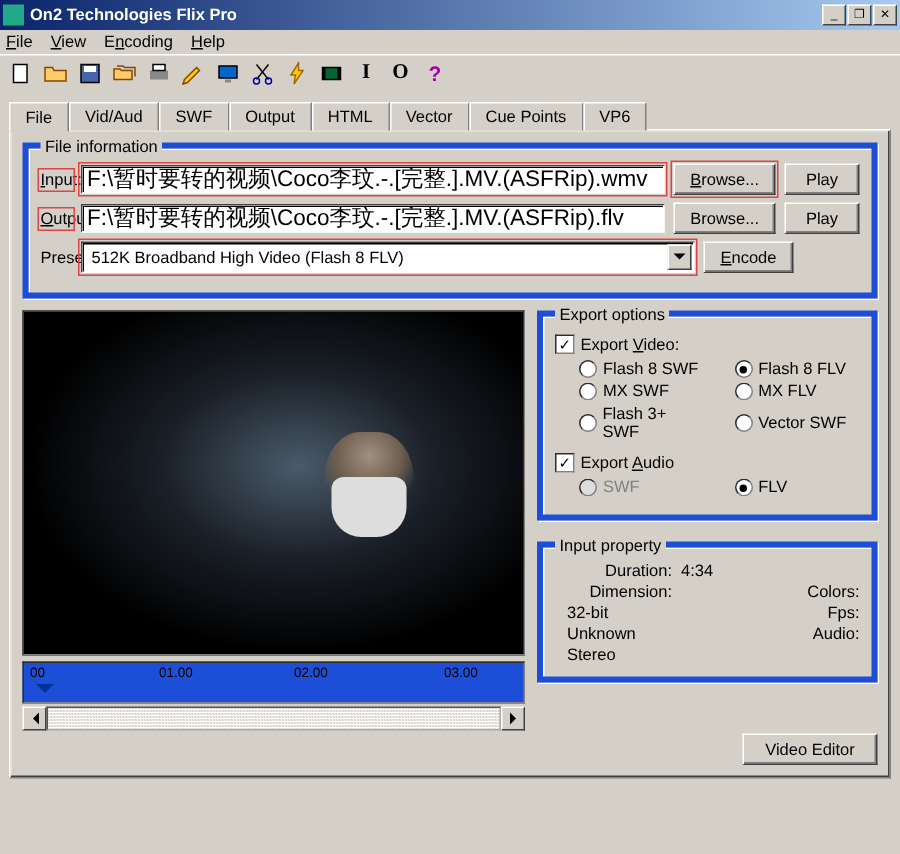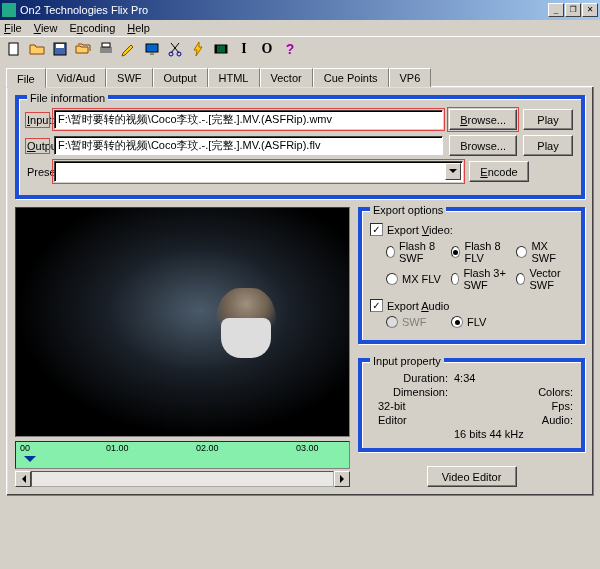--- a/index.html
+++ b/index.html
@@ -1,70 +1,70 @@
 <!DOCTYPE html>
 <html><head>
 <meta charset="utf-8">
 <style>
 * { box-sizing: border-box; margin: 0; padding: 0; font-family: Tahoma, sans-serif; font-size: 11px; }
 body { background: #d4d0c8; width: 600px; height: 569px; overflow: hidden; }
 .titlebar { background: linear-gradient(to right, #0a246a, #a6caf0); color: #fff; height: 20px; display: flex; align-items: center; padding: 0 2px; }
 .titlebar-icon { width: 14px; height: 14px; background: #2a8; margin-right: 4px; display: inline-block; }
-.titlebar-text { flex: 1; font-weight: normal; }
+.titlebar-text { flex: 1; font-weight: bold; }
 .titlebar-buttons { display: flex; gap: 1px; }
 .titlebar-btn { width: 16px; height: 14px; background: #d4d0c8; border: 1px solid #fff; border-right-color: #404040; border-bottom-color: #404040; font-family: Marlett, Arial; font-size: 8px; text-align: center; line-height: 12px; cursor: pointer; color: #000; }
 .menubar { background: #d4d0c8; padding: 2px 4px; display: flex; gap: 12px; }
 .menu-item { cursor: pointer; }
 .menu-item u { text-decoration: underline; }
 .toolbar { background: #d4d0c8; padding: 2px 4px; display: flex; gap: 3px; align-items: center; border-top: 1px solid #fff; }
 .tool-btn { width: 20px; height: 20px; display: flex; align-items: center; justify-content: center; cursor: pointer; }
 .tool-btn svg { width: 16px; height: 16px; }
 .main { padding: 6px; }
 .tabs { display: flex; position: relative; top: 1px; z-index: 1; }
 .tab { padding: 3px 10px 2px; background: #d4d0c8; border: 1px solid #808080; border-bottom: none; border-top: 1px solid #fff; border-left: 1px solid #fff; margin-right: 0px; cursor: pointer; font-size: 11px; }
 .tab.active { background: #d4d0c8; border-bottom: 1px solid #d4d0c8; margin-bottom: -1px; padding-top: 4px; }
 .tabcontent { border: 1px solid #808080; border-top: 1px solid #fff; border-left: 1px solid #fff; padding: 8px; background: #d4d0c8; box-shadow: inset -1px -1px 0 #404040, inset 1px 1px 0 #dfdfdf; }
 .groupbox { border: 4px solid #1d4ed8; border-radius: 0; padding: 10px 8px 8px; margin-bottom: 8px; position: relative; box-shadow: inset 1px 1px 0 #fff, 1px 1px 0 #fff; }
 .groupbox-title { position: absolute; top: -7px; left: 8px; background: #d4d0c8; padding: 0 3px; }
 .row { display: flex; align-items: center; gap: 6px; margin-bottom: 5px; }
 .form-label { width: 21px; text-align: left; }
 .form-label u { text-decoration: underline; }
-.text-input { flex: 1; height: 19px; border: 1px solid #808080; border-top-color: #404040; border-left-color: #404040; border-right-color:#fff;border-bottom-color:#fff; box-shadow: inset 1px 1px 0 #000; padding: 1px 3px; background: #fff; font-size: 11px; }
+.text-input { flex: 1; height: 19px; border: 1px solid #808080; border-top-color: #404040; border-left-color: #404040; border-right-color:#fff;border-bottom-color:#fff; box-shadow: inset 1px 1px 0 #000; padding: 1px 3px; background: #fff; font-size: 15px; }
 .btn { height: 21px; padding: 0 10px; background: #d4d0c8; border: 1px solid #404040; border-top-color: #fff; border-left-color: #fff; box-shadow: inset -1px -1px 0 #808080; cursor: pointer; font-size: 11px; min-width: 50px; }
 .btn u { text-decoration: underline; }
 .dropdown { flex: 1; height: 21px; background: #fff; border: 1px solid #808080; border-top-color: #404040; border-left-color: #404040; border-right-color:#fff;border-bottom-color:#fff; box-shadow: inset 1px 1px 0 #000; display: flex; align-items: center; padding-left: 6px; position: relative; }
 .dropdown-arrow { width: 16px; height: 17px; background: #d4d0c8; border: 1px solid #fff; border-right-color: #404040; border-bottom-color: #404040; position: absolute; right: 1px; top: 1px; display: flex; align-items: center; justify-content: center; }
 .dropdown-arrow::after { content: ''; border: 4px solid transparent; border-top-color: #000; margin-top: 3px; }
 .redbox { outline: 1px solid #d44; outline-offset: 1px; }
 .bottom-row { display: flex; gap: 8px; }
 .preview { width: 335px; height: 230px; background: #000; border: 1px solid #808080; border-top-color: #404040; border-left-color: #404040; position: relative; overflow: hidden; }
 .preview-img { width: 100%; height: 100%; background: radial-gradient(ellipse at 55% 45%, #4a5a6a 0%, #1a2028 35%, #000 70%); position: relative; }
 .person { position: absolute; right: 22%; top: 35%; width: 60px; height: 80px; background: radial-gradient(circle at 50% 20%, #a09080 0%, #706050 30%, transparent 50%); border-radius: 40% 40% 10% 10%; }
 .person::after { content:''; position:absolute; top:30px; left:5px; width:50px; height:40px; background:#ddd; border-radius:8px 8px 20px 20px; }
-.timeline { margin-top: 4px; height: 28px; background: #86efac; border: 1px inset #808080; display: flex; align-items: flex-start; padding: 0; position: relative; font-size: 9px; }
+.timeline { margin-top: 4px; height: 28px; background: #1d4ed8; border: 1px inset #808080; display: flex; align-items: flex-start; padding: 0; position: relative; font-size: 9px; }
 .timeline-tick { position: absolute; top: 1px; font-size: 9px; color: #000; }
 .timeline-marker { position: absolute; bottom: 0; left: 8px; width: 0; height: 0; border: 6px solid transparent; border-top-color: #003399; }
 .scrollbar { height: 16px; background: #d4d0c8; display: flex; margin-top: 2px; }
 .scroll-btn { width: 16px; height: 16px; background: #d4d0c8; border: 1px solid #fff; border-right-color:#404040; border-bottom-color:#404040; display:flex;align-items:center;justify-content:center; }
 .scroll-btn::after { content:''; border:4px solid transparent; }
 .scroll-left::after { border-right-color:#000; margin-left:-3px; }
 .scroll-right::after { border-left-color:#000; margin-right:-3px; }
 .scroll-track { flex:1; background: repeating-conic-gradient(#d4d0c8 0% 25%, #fff 0% 50%) 50% /2px 2px; border:1px inset #aaa; }
 .right-col { flex: 1; display: flex; flex-direction: column; gap: 6px; }
 .checkbox-row { display: flex; align-items: center; gap: 4px; margin: 2px 0; }
 .checkbox { width: 13px; height: 13px; background: #fff; border: 1px inset #808080; display: flex; align-items: center; justify-content: center; font-size: 10px; }
-.radio-grid { display: grid; grid-template-columns: 1fr 1fr 1fr; gap: 3px 8px; margin: 4px 0 4px 16px; }
+.radio-grid { display: grid; grid-template-columns: 1fr 1fr; gap: 3px 20px; margin: 4px 0 4px 16px; }
 .radio-row { display: flex; align-items: center; gap: 4px; }
 .radio { width: 12px; height: 12px; border-radius: 50%; background: #fff; border: 1px inset #808080; display: flex; align-items: center; justify-content: center; }
 .radio.checked::after { content:''; width: 5px; height: 5px; background: #000; border-radius: 50%; }
 .radio.disabled { background: #ddd; }
 .disabled-text { color: #808080; }
 .prop-grid { display: grid; grid-template-columns: 70px 1fr; gap: 2px 6px; margin-left: 8px; }
 .prop-label { text-align: right; }
-.encode-row { display:flex; justify-content:center; margin-top:0; }
+.encode-row { display:flex; justify-content:flex-end; margin-top:20px; }
 </style>
 </head>
 <body>
 
 <div class="titlebar">
   <span class="titlebar-icon"></span>
   <span class="titlebar-text">On2 Technologies Flix Pro</span>
   <div class="titlebar-buttons">
     <div class="titlebar-btn">_</div>
     <div class="titlebar-btn">❐</div>
@@ -166,20 +166,21 @@
       </div>
       <div class="row">
         <span class="form-label redbox"><u>O</u>utput:</span>
         <input class="text-input" value="F:\暂时要转的视频\Coco李玟.-.[完整.].MV.(ASFRip).flv" style="">
         <button class="btn">Browse...</button>
         <button class="btn">Play</button>
       </div>
       <div class="row">
         <span class="form-label">Preset:</span>
         <div class="dropdown redbox">
+          <span>512K Broadband High Video (Flash 8 FLV)</span>
           <div class="dropdown-arrow"></div>
         </div>
         <button class="btn" style="min-width:60px"><u>E</u>ncode</button>
         <span style="width:38px"></span>
       </div>
     </div>
 
     <div class="bottom-row">
       <div style="width:335px">
         <div class="preview">
@@ -252,24 +253,24 @@
 
         <div class="groupbox">
           <span class="groupbox-title">Input property</span>
           <div class="prop-grid">
             <span class="prop-label">Duration:</span>
               <span>4:34</span>
             <span class="prop-label">Dimension:</span>
             <span class="prop-label">Colors:</span>
               <span>32-bit</span>
             <span class="prop-label">Fps:</span>
-              <span>Editor</span>
+              <span>Unknown</span>
             <span class="prop-label">Audio:</span>
+              <span>Stereo</span>
             <span></span>
-              <span>16 bits   44 kHz</span>
           </div>
         </div>
 
         <div class="encode-row">
           <button class="btn" style="min-width:90px">Video Editor</button>
         </div>
       </div>
     </div>
 
   </div>

